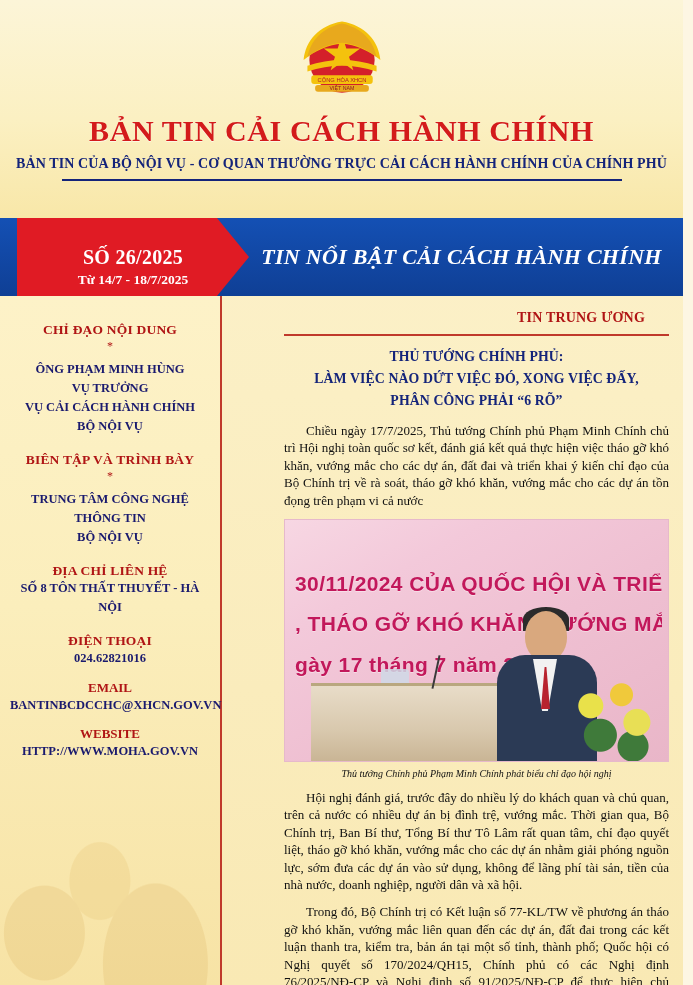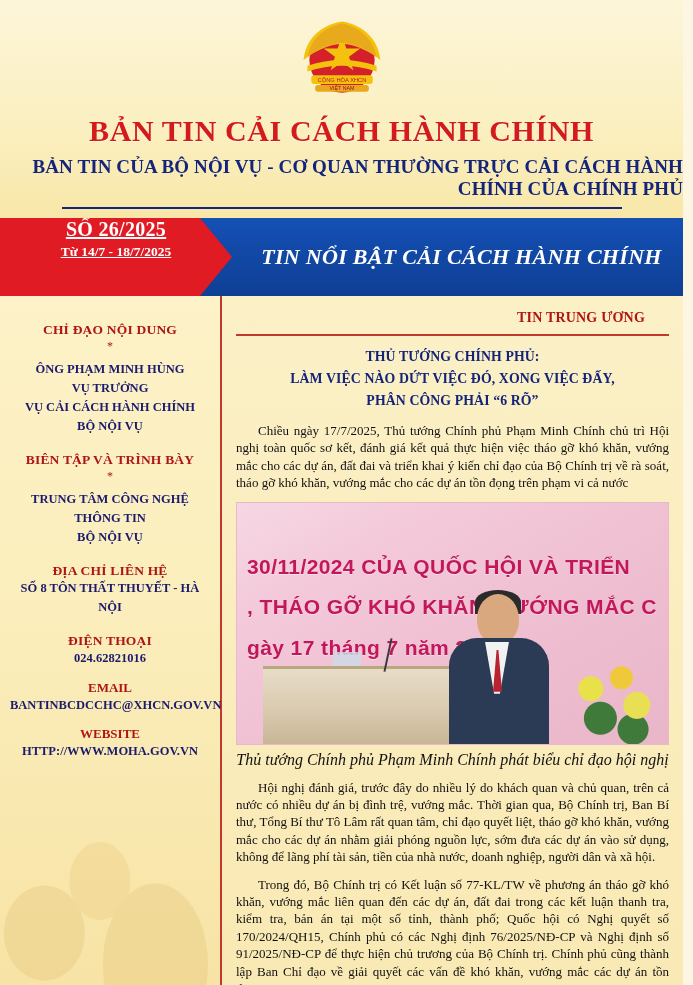--- a/index.html
+++ b/index.html
@@ -38,53 +38,51 @@
   }
   .masthead-title {
     font-size: 30px;
     font-weight: bold;
     color: #d31b1b;
     letter-spacing: 0.6px;
     margin-top: 6px;
     text-shadow: 0 1px 0 rgba(255,255,255,0.6);
   }
   .masthead-sub {
-    font-size: 19px;
+    font-size: 14px;
     font-weight: bold;
     color: #14247a;
     margin-top: 8px;
     letter-spacing: 0.1px;
-    text-align: right;
   }
   .masthead-rule {
     width: 560px;
     height: 2px;
     background: #14247a;
     margin: 7px auto 0 auto;
   }
 
   
   .banner {
     position: relative;
     height: 78px;
     background: linear-gradient(180deg, #1450b4 0%, #0f3f95 100%);
     display: flex;
     align-items: center;
   }
   .banner-red {
     position: absolute;
-    left: 0; top: 0;
+    left: 17px; top: 0;
     width: 232px;
     height: 78px;
     background: #e01b24;
     clip-path: polygon(0 0, 200px 0, 232px 39px, 200px 78px, 0 78px);
     color: #ffffff;
     text-align: center;
-    padding-top: 0;
-    text-decoration: underline;
+    padding-top: 28px;
   }
   .banner-red .issue {
     font-size: 20px;
     font-weight: bold;
     letter-spacing: 0.3px;
   }
   .banner-red .dates {
     font-size: 13.5px;
     font-weight: bold;
     margin-top: 3px;
@@ -98,20 +96,21 @@
     font-size: 22px;
     font-weight: bold;
     letter-spacing: 0.3px;
     font-style: italic;
   }
 
   
   .body-wrap {
     display: flex;
     height: 689px;
+    gap: 48px;
   }
   .sidebar {
     width: 222px;
     padding: 26px 10px 10px 10px;
     text-align: center;
     border-right: 2px solid #c0392b;
     background: linear-gradient(180deg, #fdf2c8 0%, #fbeebc 45%, #f7e3a5 100%);
     position: relative;
   }
   .sb-head {
@@ -304,21 +303,21 @@
     bottom: 70px;
     width: 28px;
     height: 22px;
     background: #cfd9e6;
     border-radius: 4px;
     opacity: 0.85;
   }
   .caption {
     text-align: center;
     font-style: italic;
-    font-size: 16px;
+    font-size: 10px;
     color: #111111;
     margin-top: 6px;
   }
 
   
   .motif {
     position: absolute;
     left: 0; bottom: 0;
     width: 222px;
     height: 260px;

